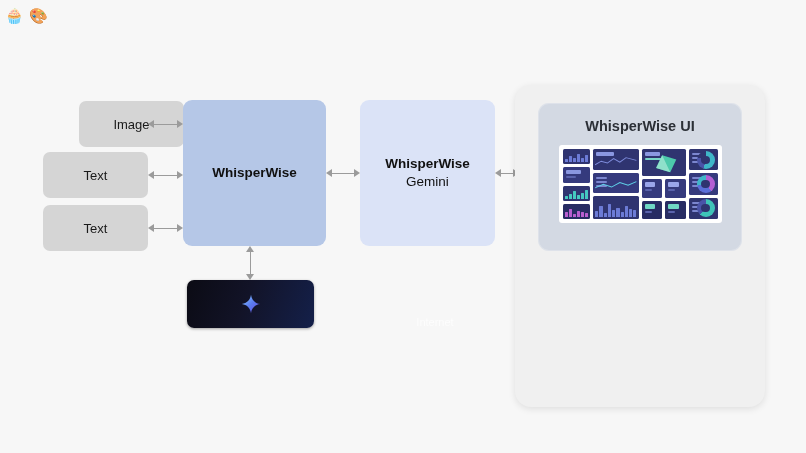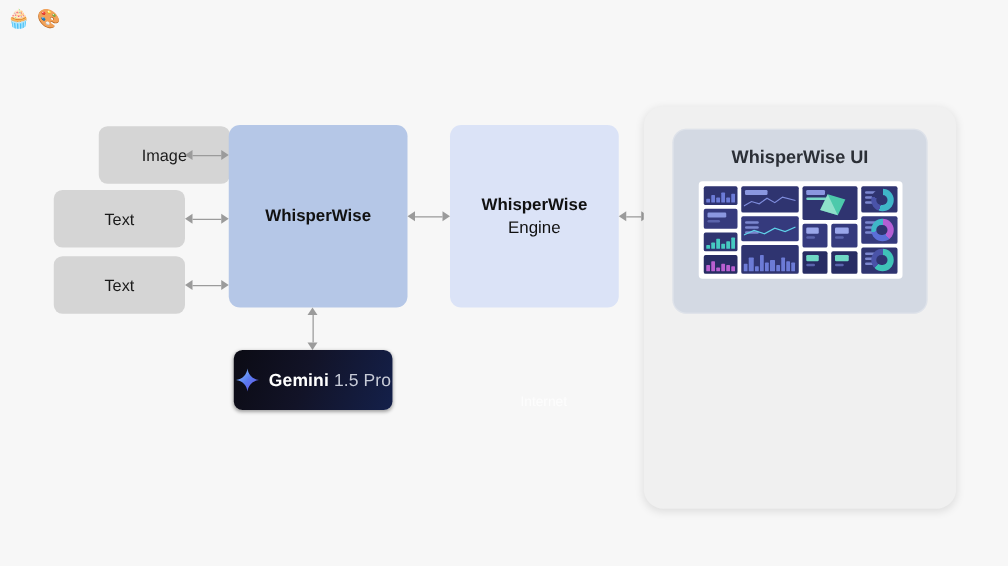--- a/index.html
+++ b/index.html
@@ -154,21 +154,21 @@
 </div>
 
 <div class="arrow-h" style="left:326px;top:168px;width:34px;">
   <span class="head left"></span>
   <span class="line"></span>
   <span class="head right"></span>
 </div>
 
 <div class="svc-box" id="engine-box">
   <span class="svc-title">WhisperWise</span>
-  <span class="svc-sub">Engine</span>
+  <span class="svc-sub">Gemini</span>
 </div>
 
 <div class="arrow-h" style="left:495px;top:168px;width:24px;">
   <span class="head left"></span>
   <span class="line"></span>
   <span class="head right"></span>
 </div>
 
 <div class="arrow-v" style="left:245px;top:246px;height:34px;">
   <span class="head up"></span>
@@ -182,24 +182,20 @@
       <defs>
         <linearGradient id="gemgrad" x1="0" y1="0" x2="1" y2="1">
           <stop offset="0%" stop-color="#8fd2ff"></stop>
           <stop offset="50%" stop-color="#5a7bf0"></stop>
           <stop offset="100%" stop-color="#6a4de0"></stop>
         </linearGradient>
       </defs>
       <path d="M12 1 C12.8 7.1 16.9 11.2 23 12 C16.9 12.8 12.8 16.9 12 23 C11.2 16.9 7.1 12.8 1 12 C7.1 11.2 11.2 7.1 12 1 Z" fill="url(#gemgrad)"></path>
     </svg>
   </span>
-  <span class="gem-text">
-    <span class="b">Gemini</span>
-    <span class="l">1.5 Pro</span>
-  </span>
 </div>
 
 <div id="internet-label">Internet</div>
 
 <div id="ui-panel">
 
   <div id="ui-card">
     <span class="ui-card-title">WhisperWise UI</span>
 
     <div class="dash-frame">

